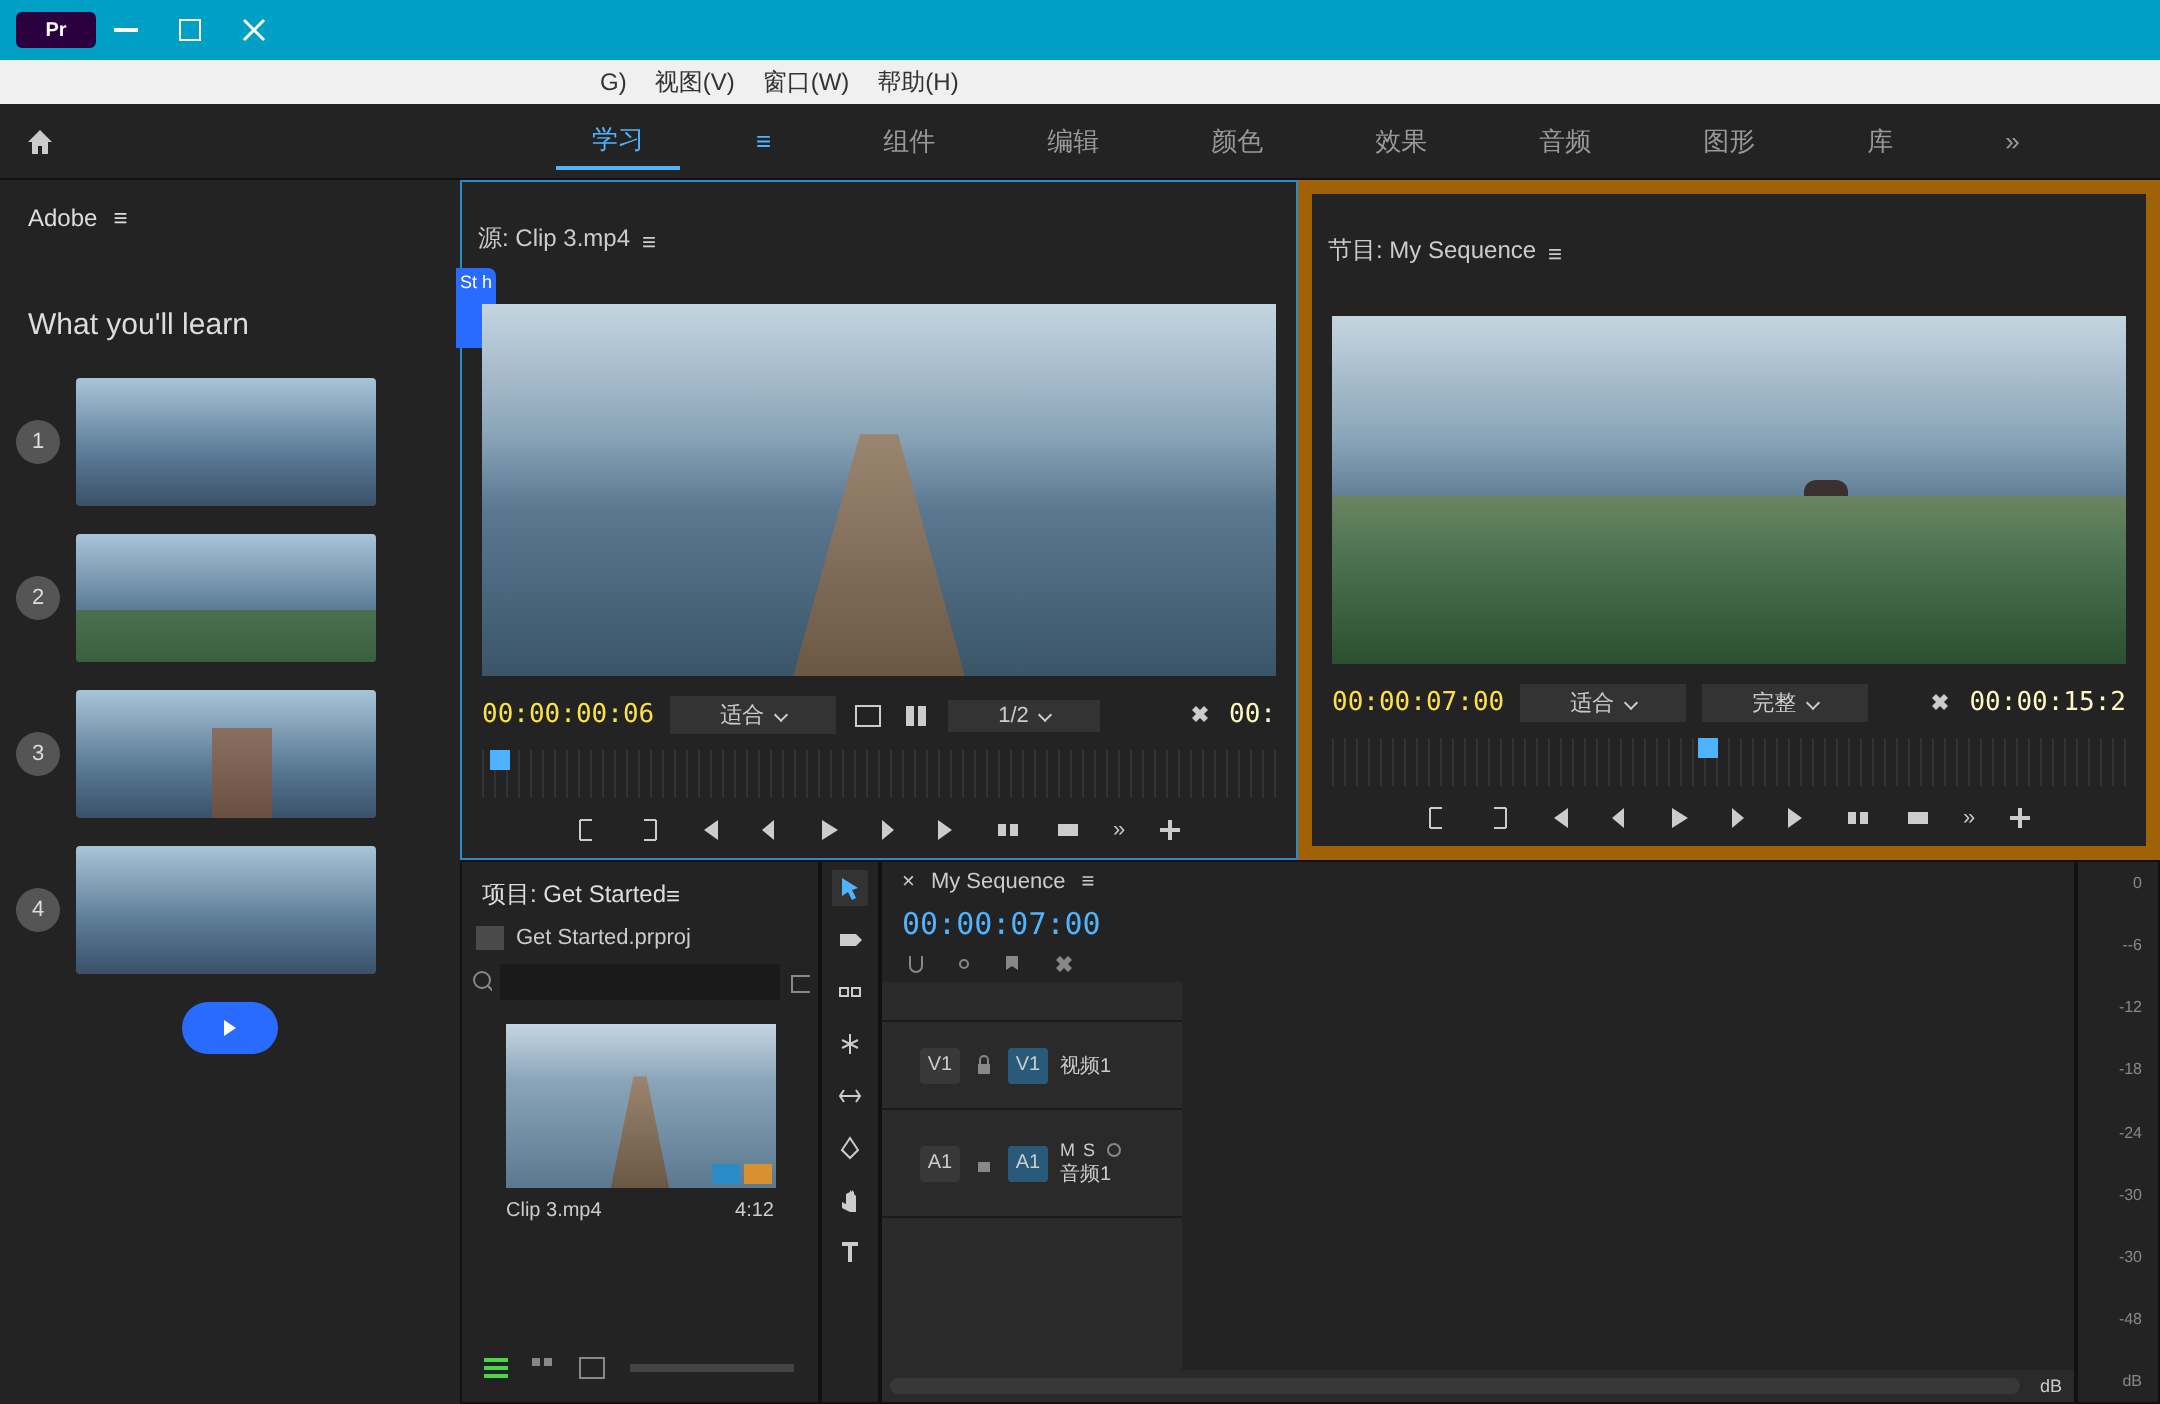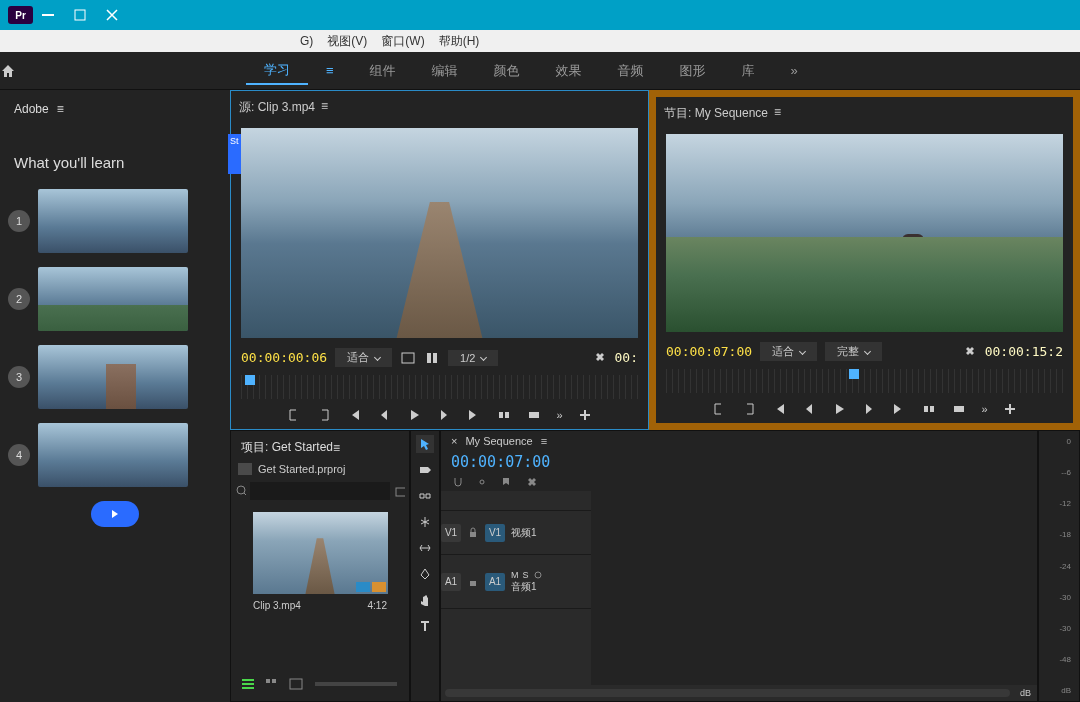--- a/index.html
+++ b/index.html
@@ -1,30 +1,30 @@
 <!DOCTYPE html>
 <html><head>
 <meta charset="utf-8">
 <style>
 * { margin: 0; padding: 0; box-sizing: border-box; font-family: "Segoe UI", Arial, sans-serif; }
 body { background: #1e1e1e; color: #ccc; font-size: 11px; width: 1080px; height: 702px; overflow: hidden; }
 
 
 .title-bar { height: 30px; background: #00a0c6; display: flex; align-items: center; padding: 0 8px; color: #fff; }
-.title-bar .logo { width: 25px; height: 18px; background: #2a003f; border-radius: 3px; display: flex; align-items: center; justify-content: center; font-size: 10px; font-weight: bold; margin-right: 8px; }
+.title-bar .logo { width: 40px; height: 18px; background: #2a003f; border-radius: 3px; display: flex; align-items: center; justify-content: center; font-size: 10px; font-weight: bold; margin-right: 8px; }
 .title-bar .title { flex: 1; font-size: 12px; }
 .title-bar .win-btns { display: flex; gap: 18px; }
 .title-bar .win-btn { width: 14px; height: 14px; cursor: pointer; display: flex; align-items: center; justify-content: center; }
 
 
 .menu-bar { height: 22px; background: #f0f0f0; color: #333; display: flex; align-items: center; padding-left: 300px; font-size: 12px; }
 .menu-bar span { margin-right: 14px; }
 
 
-.workspace-bar { height: 38px; background: #232323; display: flex; align-items: center; padding: 0 0; border-bottom: 1px solid #111; }
+.workspace-bar { height: 38px; background: #232323; display: flex; align-items: center; padding: 0 12px; border-bottom: 1px solid #111; gap: 20px; }
 .home-icon { width: 16px; height: 16px; margin-right: 230px; }
 .ws-tab { color: #999; padding: 4px 18px; cursor: pointer; font-size: 13px; }
 .ws-tab.active { color: #4fb3ff; border-bottom: 2px solid #4fb3ff; }
 .ws-tab.eq { color: #4fb3ff; }
 
 
 .main { display: flex; height: 612px; }
 .left-col { width: 230px; background: #232323; padding: 8px; }
 .right-area { flex: 1; display: flex; flex-direction: column; }
 .top-row { display: flex; height: 340px; }
@@ -38,27 +38,27 @@
 .learn-num { width: 22px; height: 22px; border-radius: 50%; background: #555; color: #ddd; display: flex; align-items: center; justify-content: center; margin-right: 8px; font-size: 11px; }
 .learn-thumb { width: 150px; height: 64px; background: linear-gradient(180deg,#a8c5d8 0%,#5a7a95 60%,#3a5068 100%); border-radius: 2px; position: relative; overflow: hidden; }
 .learn-thumb.t2::after { content:""; position:absolute; bottom:0; left:0; right:0; height:26px; background:linear-gradient(0deg,#3a6040,#4a7050); }
 .learn-thumb.t3::before { content:""; position:absolute; left:45%; top:30%; bottom:0; width:20%; background:linear-gradient(180deg,#8a7060,#6a5040); }
 .learn-next { width: 48px; height: 26px; background: #2a6bff; border-radius: 14px; display: flex; align-items: center; justify-content: center; margin: 12px auto 0; cursor: pointer; }
 .learn-blue-tab { position:absolute; left:228px; top:134px; width:20px; height:40px; background:#2a6bff; border-radius:0 4px 4px 0; color:#fff; font-size:9px; padding:2px; }
 
 
 .monitor-panel { flex: 1; background: #232323; border: 7px solid #a16207; display: flex; flex-direction: column; }
 .monitor-panel.source { border: 1px solid #2a8bc7; }
-.mon-header { padding: 8px 8px; font-size: 12px; color: #ccc; display: flex; align-items: flex-start; gap: 6px; }
+.mon-header { padding: 20px 8px; font-size: 12px; color: #ccc; display: flex; align-items: flex-end; gap: 6px; }
 .mon-video { flex: 1; margin: 4px 10px; background: linear-gradient(180deg,#c5d5e0 0%,#8aa5b8 35%,#5a7890 55%,#3a5568 100%); position: relative; overflow: hidden; }
 .mon-video.pier::after { content:""; position:absolute; left:38%; right:38%; top:35%; bottom:0; background:linear-gradient(180deg,#9a8570 0%,#6a5845 100%); clip-path: polygon(40% 0, 60% 0, 95% 100%, 5% 100%); }
 .mon-video.landscape::after { content:""; position:absolute; bottom:0; left:0; right:0; height:48%; background:linear-gradient(0deg,#2a5030,#4a7050 60%,#6a8560); }
 .mon-video.landscape::before { content:""; position:absolute; right:35%; bottom:24%; width:22px; height:50px; background:#3a3030; border-radius:6px 6px 0 0; }
 .mon-controls { padding: 6px 10px; display: flex; align-items: center; gap: 8px; color: #4fb3ff; font-size: 12px; }
-.mon-dropdown { background: #333; color: #ccc; padding: 2px 12px; font-size: 11px; display: flex; align-items: center; gap: 6px; }
+.mon-dropdown { background: #333; color: #ccc; padding: 2px 25px; font-size: 11px; display: flex; align-items: center; gap: 6px; }
 .mon-timecode { color: #fde047; font-family: monospace; font-size: 13px; }
 .mon-timecode.white { color: #fef9c3; }
 .mon-ruler { height: 24px; margin: 2px 10px; background: repeating-linear-gradient(90deg,#333 0,#333 1px,#232323 1px,#232323 6px); position: relative; }
 .mon-playhead { position: absolute; top: 0; width: 10px; height: 10px; background: #4fb3ff; }
 .mon-transport { display: flex; justify-content: center; gap: 14px; padding: 6px; align-items: center; }
 .mon-btn { width: 16px; height: 16px; cursor: pointer; }
 
 
 .project-panel { width: 180px; background: #232323; border: 1px solid #111; padding: 4px; display: flex; flex-direction: column; }
 .proj-item { display: flex; align-items: center; gap: 6px; padding: 3px; font-size: 11px; }
@@ -76,21 +76,21 @@
 .tool { width: 18px; height: 18px; cursor: pointer; display: flex; align-items: center; justify-content: center; }
 .tool.active { background: #333; }
 
 
 .timeline-panel { flex: 1; background: #232323; border: 1px solid #111; display: flex; flex-direction: column; }
 .tl-header { padding: 4px 10px; display: flex; align-items: center; gap: 8px; }
 .tl-timecode { color: #4fb3ff; font-family: monospace; font-size: 15px; padding: 2px 10px; }
 .tl-opts { display: flex; gap: 10px; padding: 2px 10px; align-items: center; }
 .tl-body { flex: 1; display: flex; }
 .tl-trackhead { width: 150px; background: #2a2a2a; }
-.tl-track-row { height: 44px; border-bottom: 1px solid #1a1a1a; display: flex; align-items: center; padding: 0 0; gap: 6px; font-size: 10px; }
+.tl-track-row { height: 44px; border-bottom: 1px solid #1a1a1a; display: flex; align-items: center; padding: 0 19px; gap: 6px; font-size: 10px; }
 .tl-track-label { width: 20px; height: 18px; background: #383838; display: flex; align-items: center; justify-content: center; border-radius: 2px; }
 .tl-track-label.tgt { background: #2a5a7a; }
 .tl-tracks { flex: 1; position: relative; background: #1e1e1e; }
 .tl-ruler { height: 20px; background: #2a2a2a; position: relative; font-size: 9px; color: #888; }
 .tl-ruler span { position: absolute; top: 3px; }
 .tl-playhead { position: absolute; top: 0; bottom: 0; width: 1px; background: #4fb3ff; left: 240px; }
 .tl-playhead::before { content:""; position:absolute; top:0; left:-5px; width:11px; height:10px; background:#4fb3ff; }
 .tl-clip { position: absolute; height: 40px; border: 1px solid #555; overflow: hidden; }
 .tl-clip.vid1 { top: 20px; left: 8px; width: 60px; background: linear-gradient(180deg,#b8a880,#8a7850); border-color: #d8c890; }
 .tl-clip.vid2 { top: 20px; left: 70px; width: 115px; background: #111; color: #fff; font-size: 9px; padding: 2px; font-weight: bold; }

